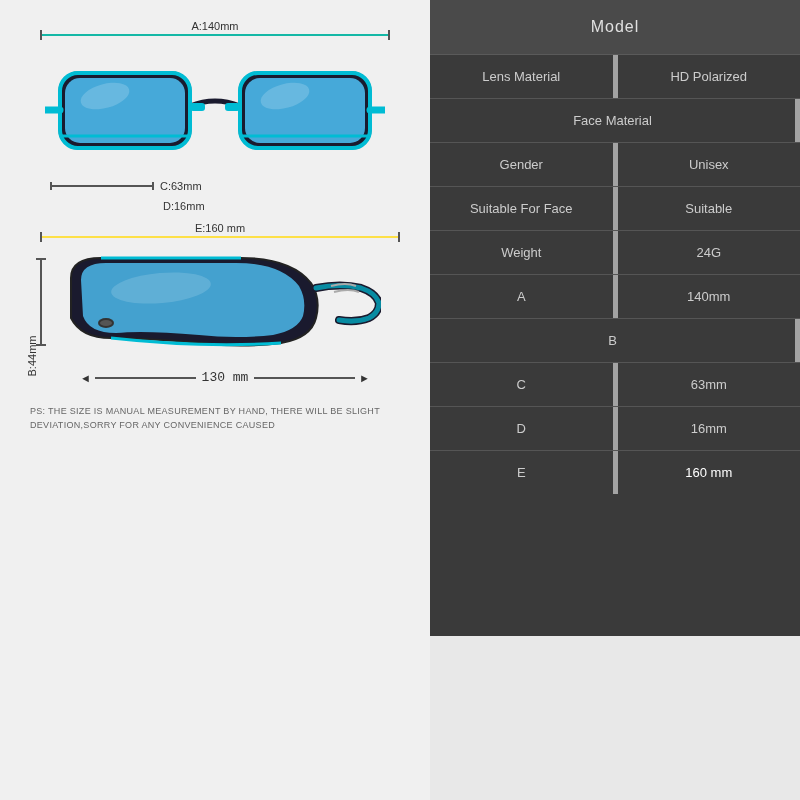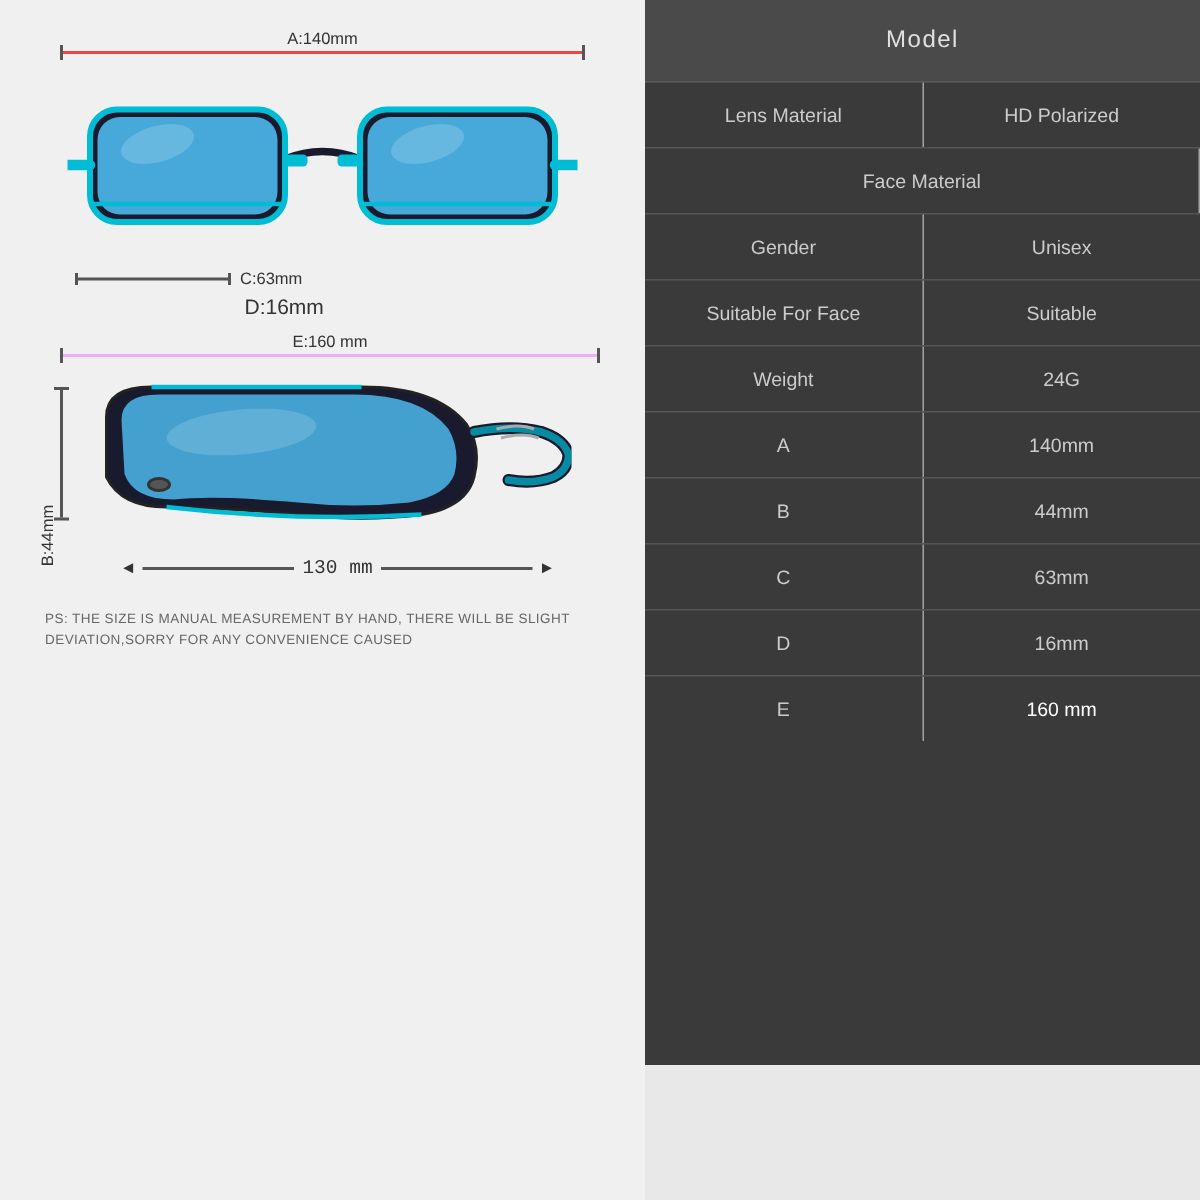--- a/index.html
+++ b/index.html
@@ -20,21 +20,21 @@
       padding: 20px 30px;
       display: flex;
       flex-direction: column;
       justify-content: flex-start;
       position: relative;
     }
 
     
     .right-panel {
       width: 370px;
-      height: 710px;
+      height: 636px;
       background: #3a3a3a;
       display: flex;
       flex-direction: column;
     }
 
     
     .glasses-front {
       display: flex;
       justify-content: center;
       align-items: center;
@@ -74,21 +74,21 @@
 
     .spec-row:last-child {
       border-bottom: none;
     }
 
     .spec-key {
       flex: 1;
       padding: 14px 16px;
       color: #ccc;
       font-size: 13px;
-      border-right: 1px solid #a3a3a3;
+      border-right: 5px solid #a3a3a3;
       text-align: center;
     }
 
     .spec-value {
       flex: 1;
       padding: 14px 16px;
       color: #ccc;
       font-size: 13px;
       text-align: center;
     }
@@ -100,21 +100,21 @@
   </style>
 </head>
 <body>
 
 <div class="left-panel">
 
   <div style="position:relative; width:360px; margin:10px auto 0 auto;">
 
     <div style="display:flex; align-items:center; margin-bottom:8px; padding: 0 5px;">
       <div style="width:2px; height:10px; background:#555;"></div>
-      <div style="flex:1; height:2px; background:#ef4444; position:relative;">
+      <div style="flex:1; height:2px; background:#14b8a6; position:relative;">
         <span style="position:absolute; top:-14px; left:50%; transform:translateX(-50%); font-size:11px; color:#333;">A:140mm</span>
       </div>
       <div style="width:2px; height:10px; background:#555;"></div>
     </div>
 
     <div class="glasses-front">
       <svg width="340" height="130" viewBox="0 0 340 130">
 
         <rect x="15" y="25" width="130" height="75" rx="18" ry="18" fill="#1a1a2e" stroke="#222" stroke-width="3"></rect>
 
@@ -153,29 +153,29 @@
         <div style="display:flex; align-items:center;">
           <div style="width:2px; height:8px; background:#555;"></div>
           <div style="width:100px; height:2px; background:#555;"></div>
           <div style="width:2px; height:8px; background:#555;"></div>
           <span style="font-size:11px; color:#333; margin-left:6px;">C:63mm</span>
         </div>
       </div>
     </div>
 
     <div style="margin-left: 128px; margin-top:4px;">
-      <span style="font-size:14px; color:#333;">D:16mm</span>
+      <span style="font-size:11px; color:#333;">D:16mm</span>
     </div>
   </div>
 
   <div style="position:relative; width:380px; margin:18px auto 0 auto;">
 
     <div style="display:flex; align-items:center; margin-bottom:6px; padding: 0 10px;">
       <div style="width:2px; height:10px; background:#555;"></div>
-      <div style="flex:1; height:2px; background:#f0abfc; position:relative;">
+      <div style="flex:1; height:2px; background:#fde047; position:relative;">
         <span style="position:absolute; top:-14px; left:50%; transform:translateX(-50%); font-size:11px; color:#333; white-space:nowrap;">E:160 mm</span>
       </div>
       <div style="width:2px; height:10px; background:#555;"></div>
     </div>
 
     <div style="display:flex; align-items:stretch;">
 
       <div style="display:flex; flex-direction:column; align-items:center; margin-right:8px; margin-top:10px;">
         <div style="width:10px; height:2px; background:#555;"></div>
         <div style="width:2px; flex:1; background:#555; min-height:50px;"></div>
@@ -241,21 +241,20 @@
       <div class="spec-row">
         <div class="spec-key">Weight</div>
         <div class="spec-value">24G</div>
       </div>
       <div class="spec-row">
         <div class="spec-key">A</div>
         <div class="spec-value">140mm</div>
       </div>
       <div class="spec-row">
         <div class="spec-key">B</div>
-        <div class="spec-value">44mm</div>
       </div>
       <div class="spec-row">
         <div class="spec-key">C</div>
         <div class="spec-value">63mm</div>
       </div>
       <div class="spec-row">
         <div class="spec-key">D</div>
         <div class="spec-value">16mm</div>
       </div>
       <div class="spec-row">

